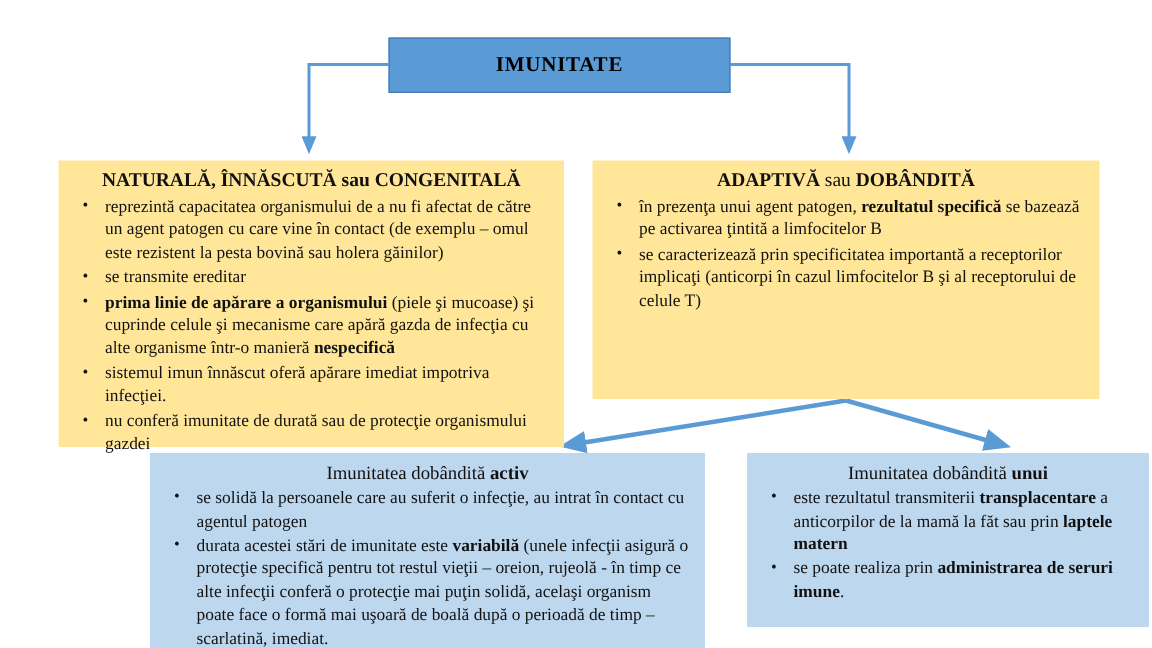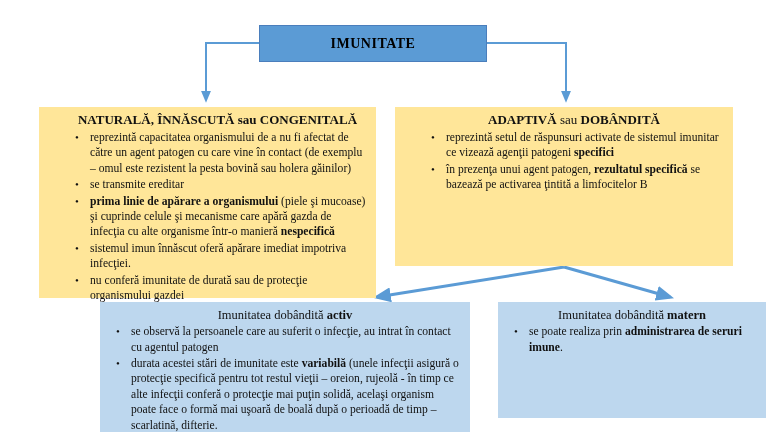--- a/index.html
+++ b/index.html
@@ -20,21 +20,21 @@
   .arrowhead { fill: var(--accent-blue); }
   .box { position: absolute; box-sizing: border-box; }
   .top-box {
     left: 259px; top: 25px; width: 228px; height: 37px;
     background: var(--accent-blue);
     border: 1px solid var(--accent-blue-dark);
     display: flex; align-items: center; justify-content: center;
     font-weight: bold; font-size: 14px; letter-spacing: 0.5px;
     color: #000;
   }
-  .yellow { background: var(--yellow-fill); padding-left: 20px; }
+  .yellow { background: var(--yellow-fill); }
   .lightblue { background: var(--light-blue-fill); }
   .natural  { left: 39px;  top: 107px; width: 337px; height: 191px; }
   .adaptive { left: 395px; top: 107px; width: 338px; height: 159px; }
   .active   { left: 100px; top: 302px; width: 370px; height: 130px; }
   .passive  { left: 498px; top: 302px; width: 268px; height: 116px; }
   .box-inner { padding: 5px 9px 4px 9px; }
   .box-title {
     text-align: center; font-size: 12.5px; line-height: 1.3;
     white-space: nowrap;
   }
@@ -82,38 +82,39 @@
         <li><span>sistemul imun înnăscut oferă apărare imediat impotriva infecţiei.</span></li>
         <li><span>nu conferă imunitate de durată sau de protecţie organismului gazdei</span></li>
       </ul>
     </div>
   </div>
 
   <div class="box yellow adaptive">
     <div class="box-inner">
       <div class="box-title"><span class="b">ADAPTIVĂ</span><span> sau </span><span class="b">DOBÂNDITĂ</span></div>
       <ul class="bullets">
-        <li><span>reprezintă setul de răspunsuri activate de sistemul imunitar ce vizează agenţii patogeni </span><span class="b">specifici</span></li>
         <li><span>în prezenţa unui agent patogen, </span><span class="b">rezultatul specifică</span><span> se bazează pe activarea ţintită a limfocitelor B</span></li>
+        <li><span>se caracterizează prin specificitatea importantă a receptorilor implicaţi (anticorpi în cazul limfocitelor B şi al receptorului de celule T)</span></li>
       </ul>
     </div>
   </div>
 
   <div class="box lightblue active">
     <div class="box-inner">
       <div class="box-title"><span>Imunitatea dobândită </span><span class="b">activ</span></div>
       <ul class="bullets">
-        <li><span>se observă la persoanele care au suferit o infecţie, au intrat în contact cu agentul patogen</span></li>
-        <li><span>durata acestei stări de imunitate este </span><span class="b">variabilă</span><span> (unele infecţii asigură o protecţie specifică pentru tot restul vieţii – oreion, rujeolă -  în timp ce alte infecţii conferă o protecţie mai puţin solidă, acelaşi organism poate face o formă mai uşoară de boală după o perioadă de timp – scarlatină, difterie.</span></li>
+        <li><span>se solidă la persoanele care au suferit o infecţie, au intrat în contact cu agentul patogen</span></li>
+        <li><span>durata acestei stări de imunitate este </span><span class="b">variabilă</span><span> (unele infecţii asigură o protecţie specifică pentru tot restul vieţii – oreion, rujeolă -  în timp ce alte infecţii conferă o protecţie mai puţin solidă, acelaşi organism poate face o formă mai uşoară de boală după o perioadă de timp – scarlatină, imediat.</span></li>
       </ul>
     </div>
   </div>
 
   <div class="box lightblue passive">
     <div class="box-inner">
-      <div class="box-title"><span>Imunitatea dobândită </span><span class="b">matern</span></div>
+      <div class="box-title"><span>Imunitatea dobândită </span><span class="b">unui</span></div>
       <ul class="bullets">
+        <li><span>este rezultatul transmiterii </span><span class="b">transplacentare</span><span> a anticorpilor de la mamă la făt sau prin </span><span class="b">laptele matern</span></li>
         <li><span>se poate realiza prin </span><span class="b">administrarea de seruri imune</span><span>.</span></li>
       </ul>
     </div>
   </div>
 
 </div>
 
 </body></html>

